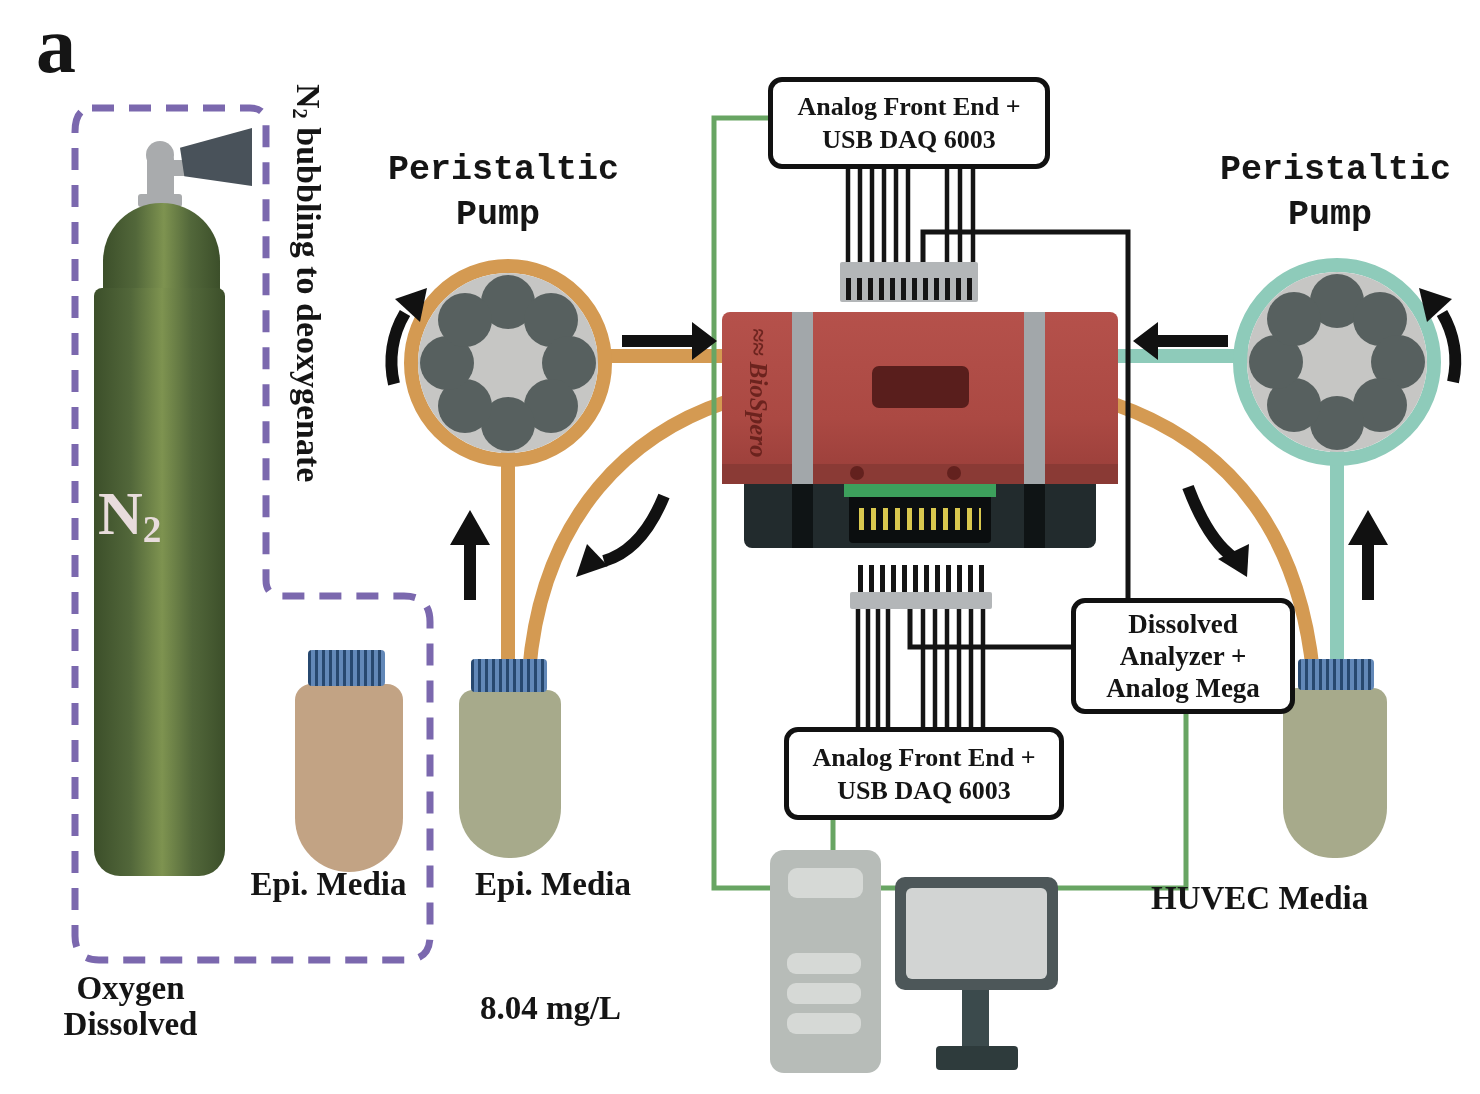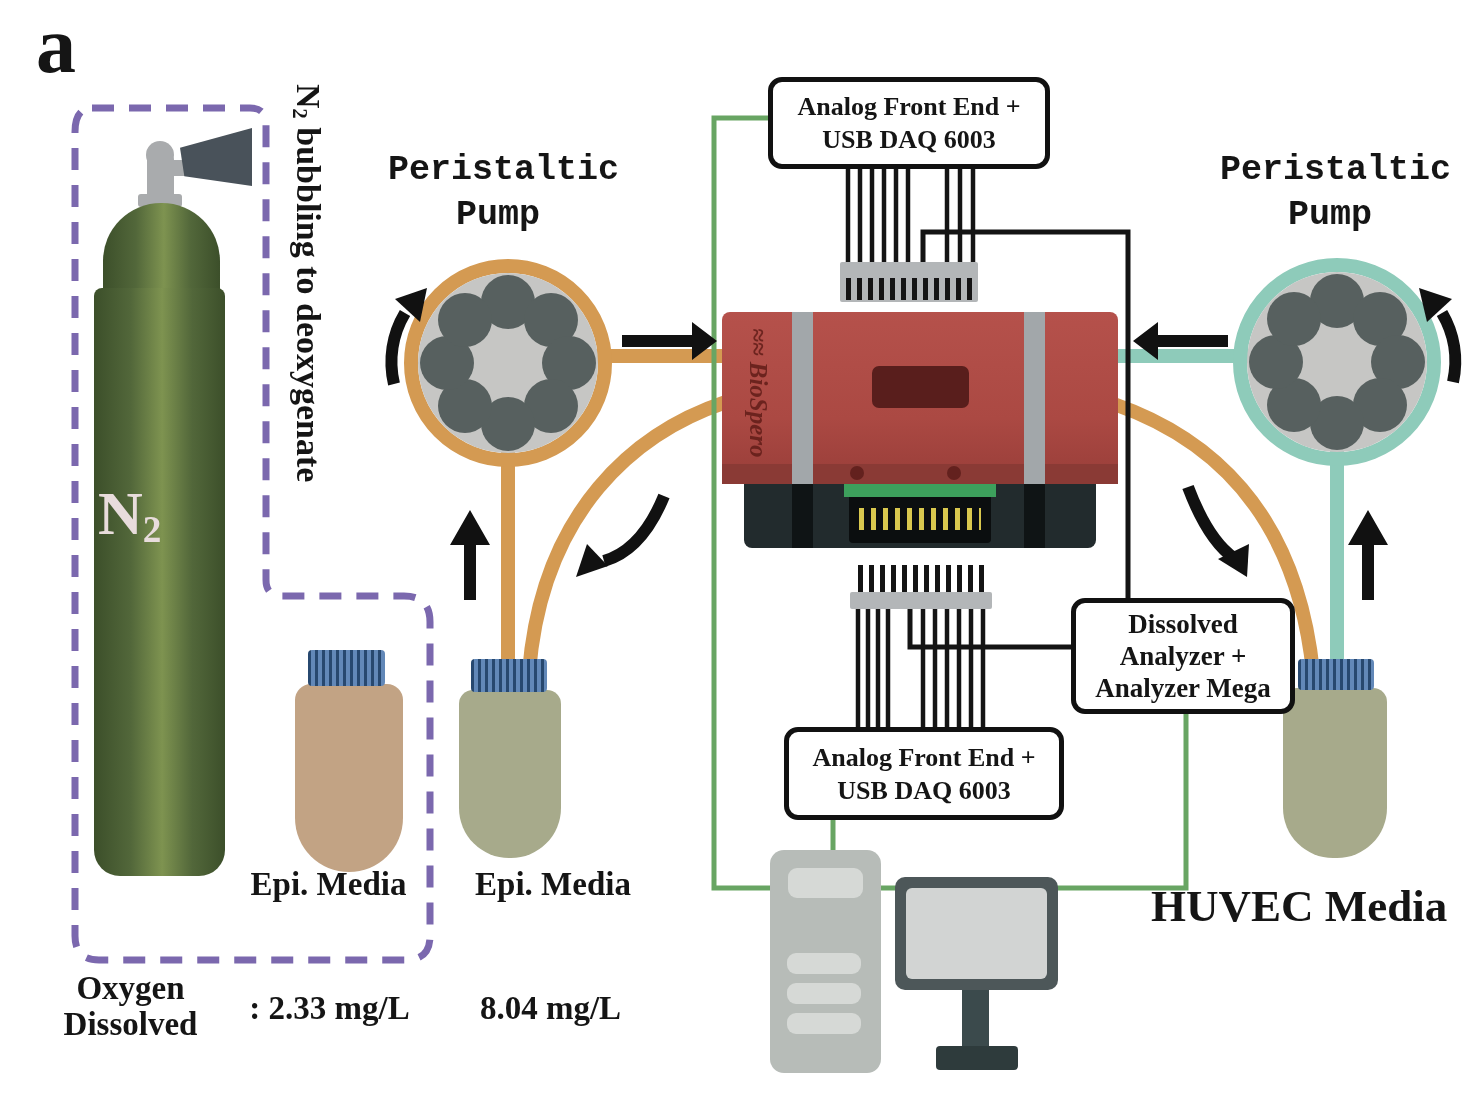--- a/index.html
+++ b/index.html
@@ -197,21 +197,21 @@
     <div>Analog Front End +</div>
     <div>USB DAQ 6003</div>
   </div>
   <div class="infobox" style="left:784px;top:727px;width:270px;height:83px;">
     <div>Analog Front End +</div>
     <div>USB DAQ 6003</div>
   </div>
   <div class="infobox three" style="left:1071px;top:598px;width:214px;height:106px;">
     <div>Dissolved</div>
     <div>Analyzer +</div>
-    <div>Analyzer Mega</div>
+    <div>Analog Mega</div>
   </div>
 
   <div class="abs lbl" style="left:36px;top:0px;font-size:80px;">
     <span>a</span>
   </div>
 
   <div class="abs rot90 lbl" style="left:327px;top:84px;width:505px;height:40px;font-size:34px;">
     <span>N</span><sub class="s2">2</sub><span> bubbling to deoxygenate</span>
   </div>
 
@@ -223,28 +223,25 @@
     <div>Peristaltic</div>
     <div>Pump</div>
   </div>
 
   <div class="media-label" style="left:226px;top:866px;width:205px;">
     <div>Epi. Media</div>
   </div>
   <div class="media-label" style="left:448px;top:866px;width:210px;">
     <div>Epi. Media</div>
   </div>
-  <div class="abs ctr lbl" style="left:1151px;top:860px;width:300px;font-size:45px;">
+  <div class="abs ctr lbl" style="left:1151px;top:860px;width:300px;font-size:33px;">
     <span>HUVEC Media</span>
   </div>
 
   <div class="media-label" style="left:38px;top:970px;width:185px;line-height:36px;">
     <div>Oxygen</div>
     <div>Dissolved</div>
   </div>
-  <div class="value-label" style="left:222px;top:990px;width:215px;">
-    <span>: 2.33 mg/L</span>
-  </div>
   <div class="value-label" style="left:443px;top:990px;width:215px;">
     <span>8.04 mg/L</span>
   </div>
 
 </div>
 
 </body></html>

